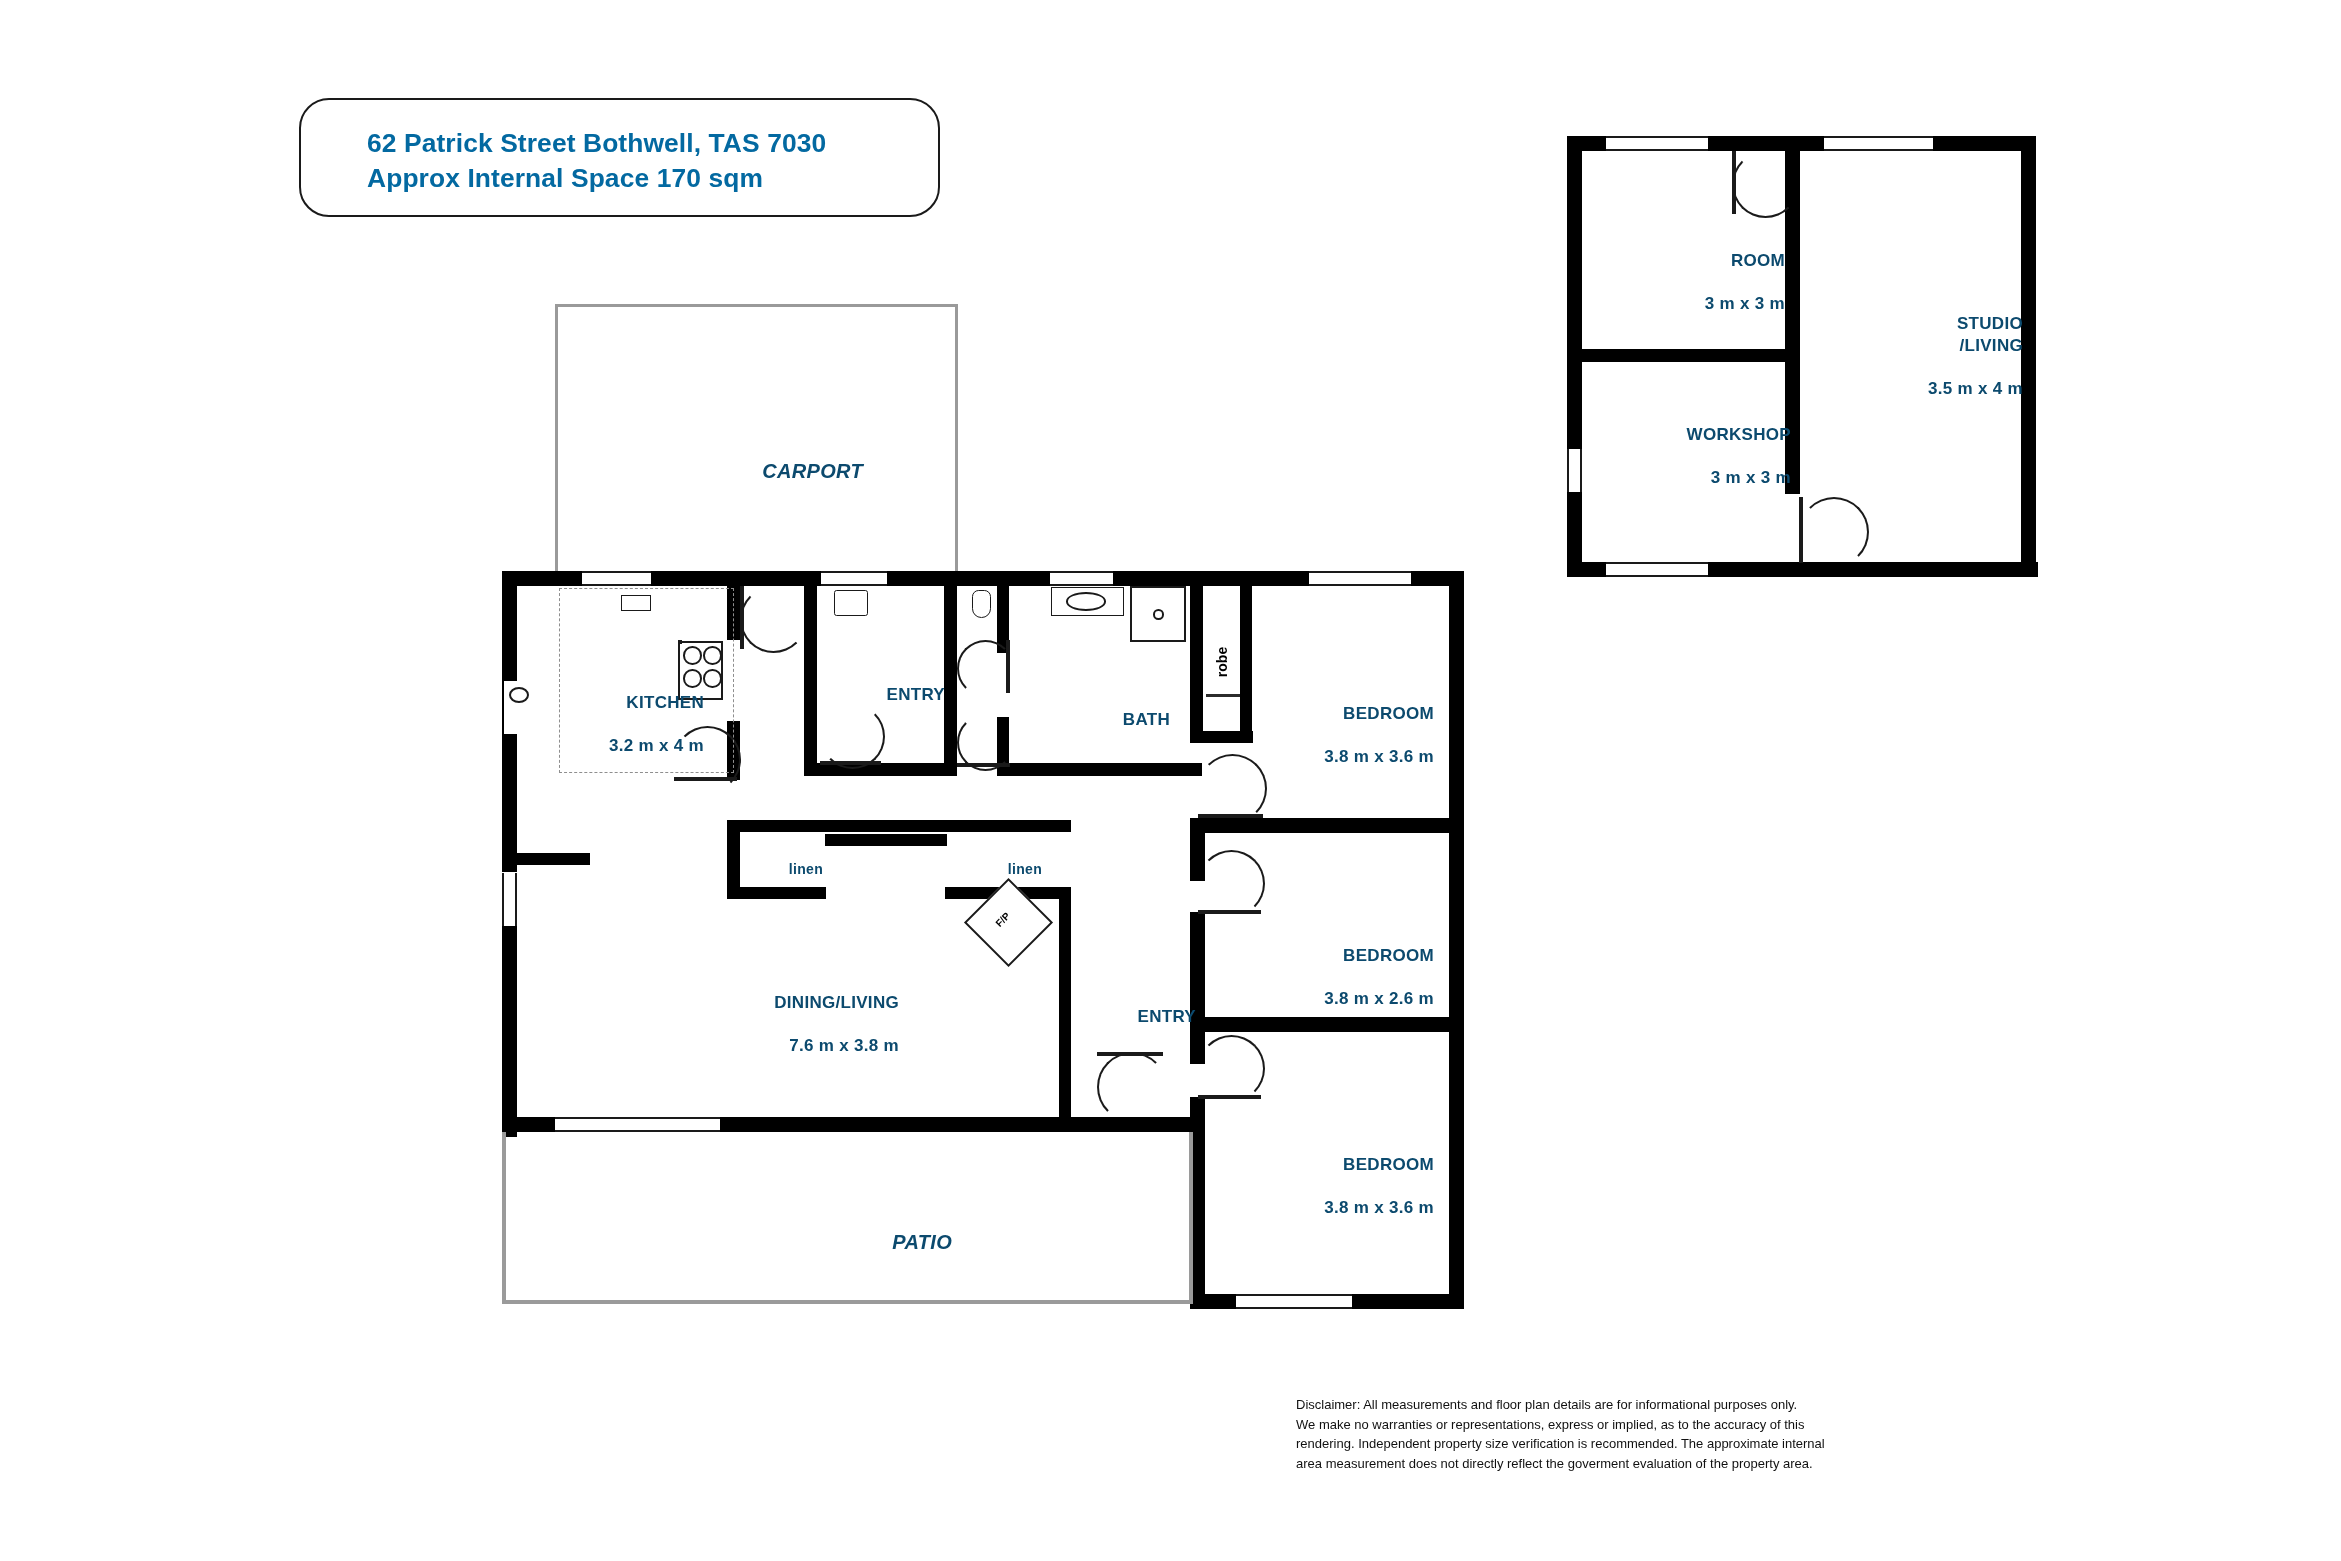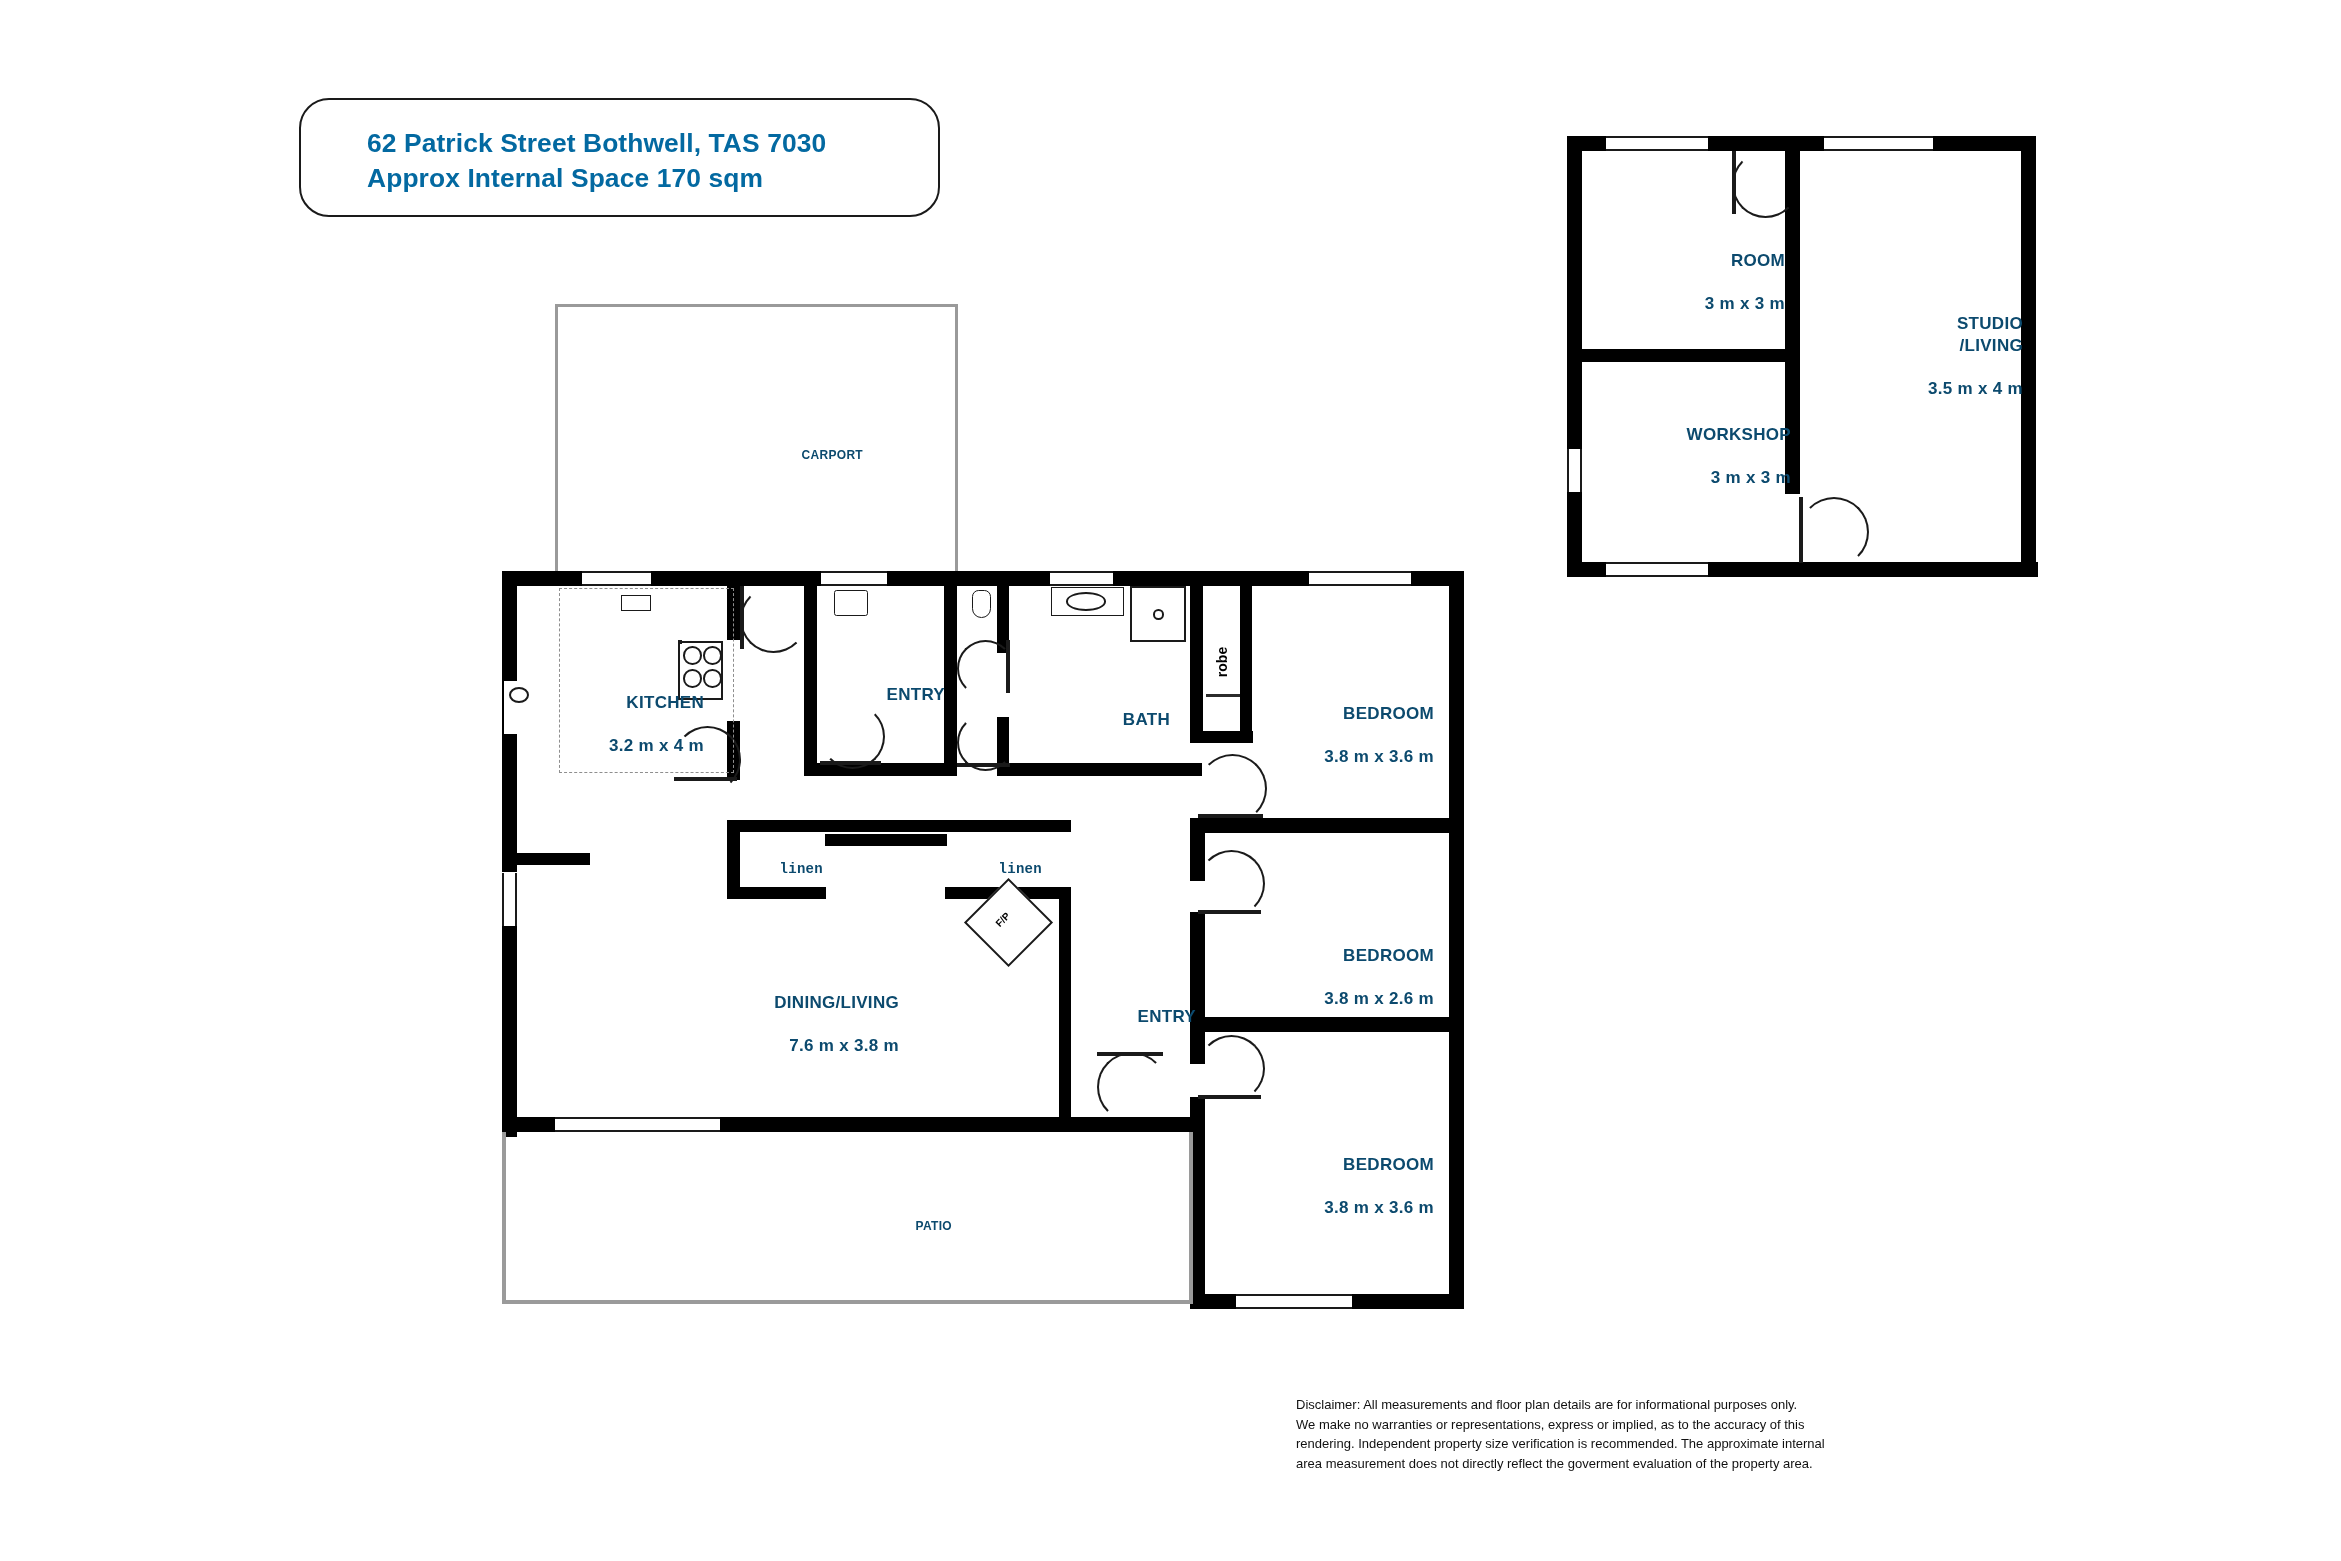--- a/index.html
+++ b/index.html
@@ -83,23 +83,23 @@
   
   .label {
     position: absolute;
     text-align: right;
     color: #0c4a6e;
     font-weight: bold;
     line-height: 1.28;
     white-space: pre-line;
     letter-spacing: 0.3px;
   }
-  .label.room-lg { font-size: 12px; }
+  .label.room-lg { font-size: 20px; font-style: italic; }
   .label.room-md { font-size: 17px; }
-  .label.small { font-size: 14px; font-family: Liberation Mono, monospace; }
+  .label.small { font-size: 14px; }
   .vert {
     position: absolute;
     font-size: 14px;
     font-weight: bold;
     color: #000;
     transform: rotate(-90deg);
     transform-origin: center center;
     white-space: nowrap;
   }
   .diag-label {

